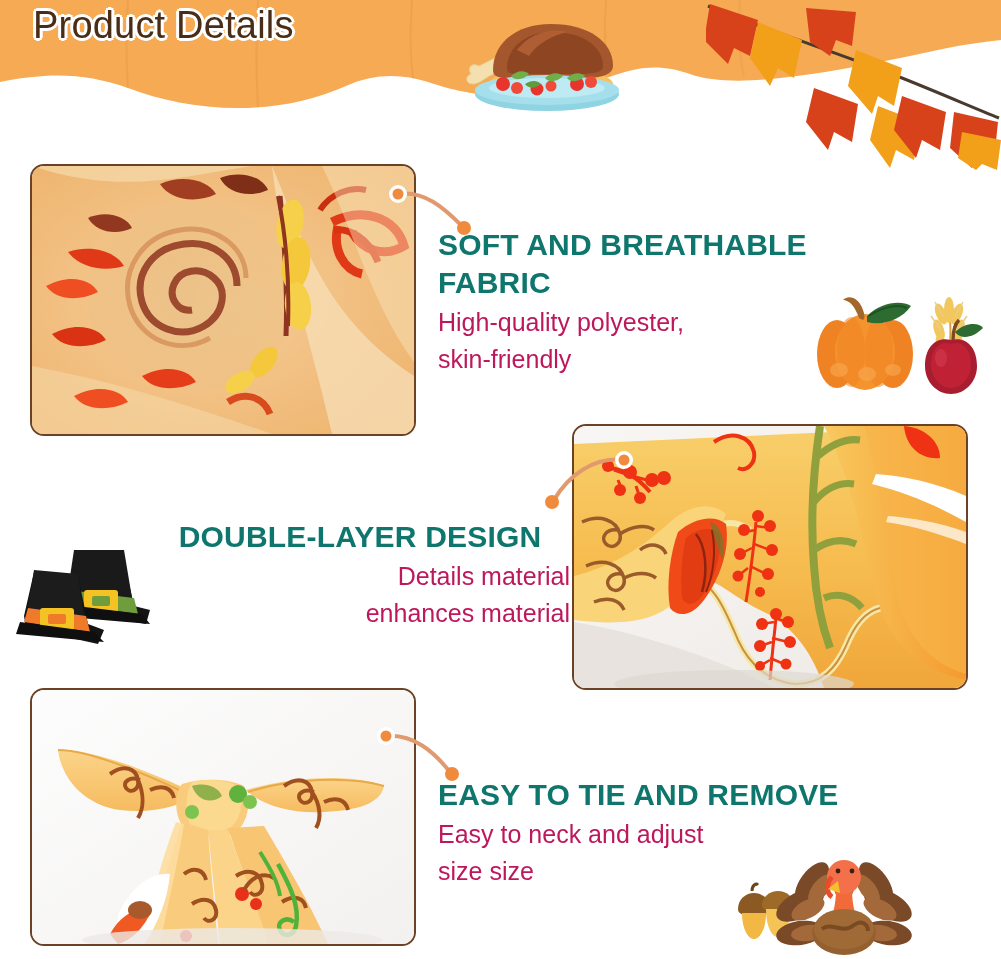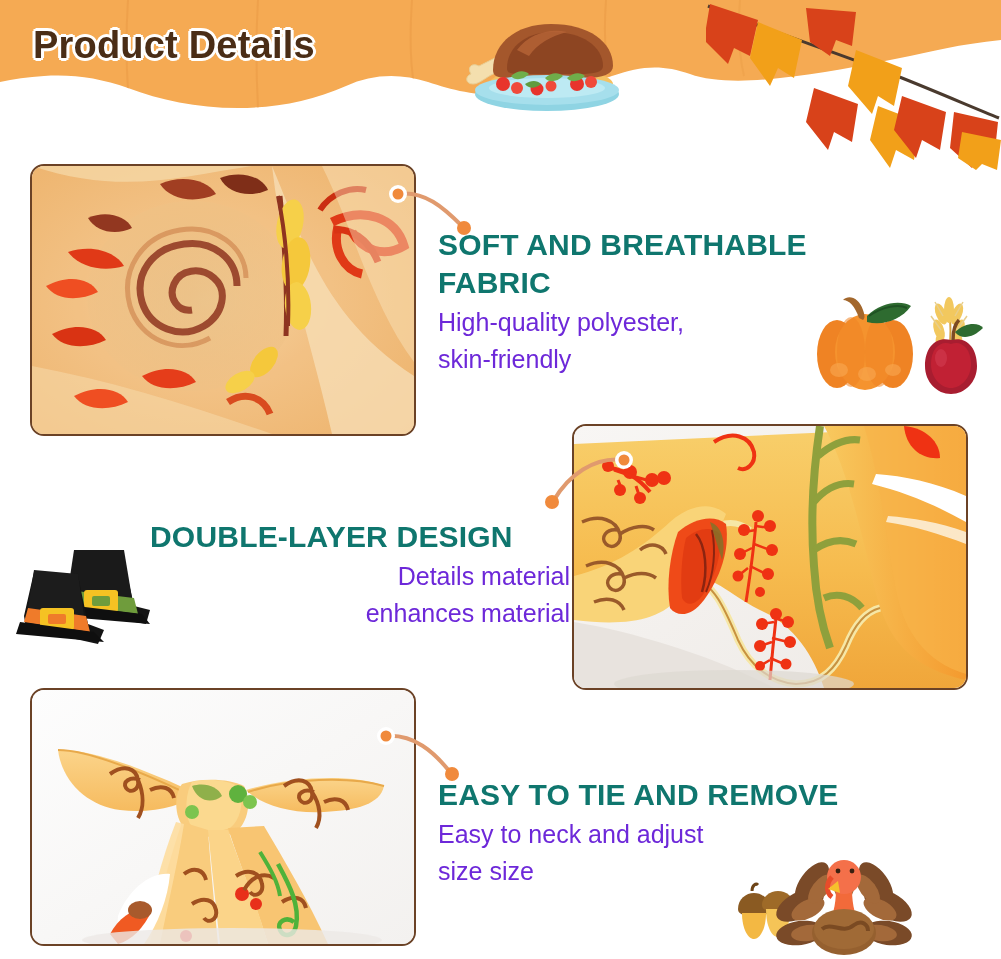--- a/index.html
+++ b/index.html
@@ -10,22 +10,22 @@
     position:relative; overflow:hidden;
   }
 
   
   .banner {
     position:absolute; left:0; top:0; width:1001px; height:118px;
     overflow:hidden;
   }
   .banner-svg { position:absolute; left:0; top:0; }
   .banner-title {
-    position:absolute; left:33px; top:24px;
-    font-size:38px; font-weight:bold; color:#4a2d16;
+    position:absolute; left:33px; top:4px;
+    font-size:38px; font-weight:normal; color:#4a2d16;
     letter-spacing:0.2px;
     text-shadow:
       -2px -2px 0 #fff, 2px -2px 0 #fff, -2px 2px 0 #fff, 2px 2px 0 #fff,
       -3px 0 0 #fff, 3px 0 0 #fff, 0 -3px 0 #fff, 0 3px 0 #fff;
     z-index:4;
   }
 
   
   .decor { position:absolute; }
   #turkey-platter { left:455px; top:4px; z-index:5; }
@@ -45,26 +45,26 @@
   #photo-layers { left:572px; top:424px; width:396px; height:266px; }
   #photo-tie    { left:30px; top:688px; width:386px; height:258px; }
 
   
   .tb { position:absolute; }
   .tb-head {
     color:#0f766e; font-weight:bold; font-size:30px;
     line-height:1.26; letter-spacing:0.2px;
   }
   .tb-body {
-    color:#6d28d9; font-size:25px; line-height:1.5;
+    color:#be185d; font-size:25px; line-height:1.5;
     margin-top:2px;
   }
   #text-soft  { left:438px; top:226px; width:430px; }
   #text-double{ left:150px; top:518px; width:420px; text-align:right; }
-  #text-double .tb-head { text-align:left; }
+  #text-double .tb-head { text-align:center; }
   #text-easy  { left:438px; top:776px; width:480px; }
 
   
   .connector { position:absolute; z-index:6; }
   #conn-1 { left:380px; top:178px; }
   #conn-2 { left:528px; top:442px; }
   #conn-3 { left:368px; top:722px; }
 </style>
 </head>
 <body>

